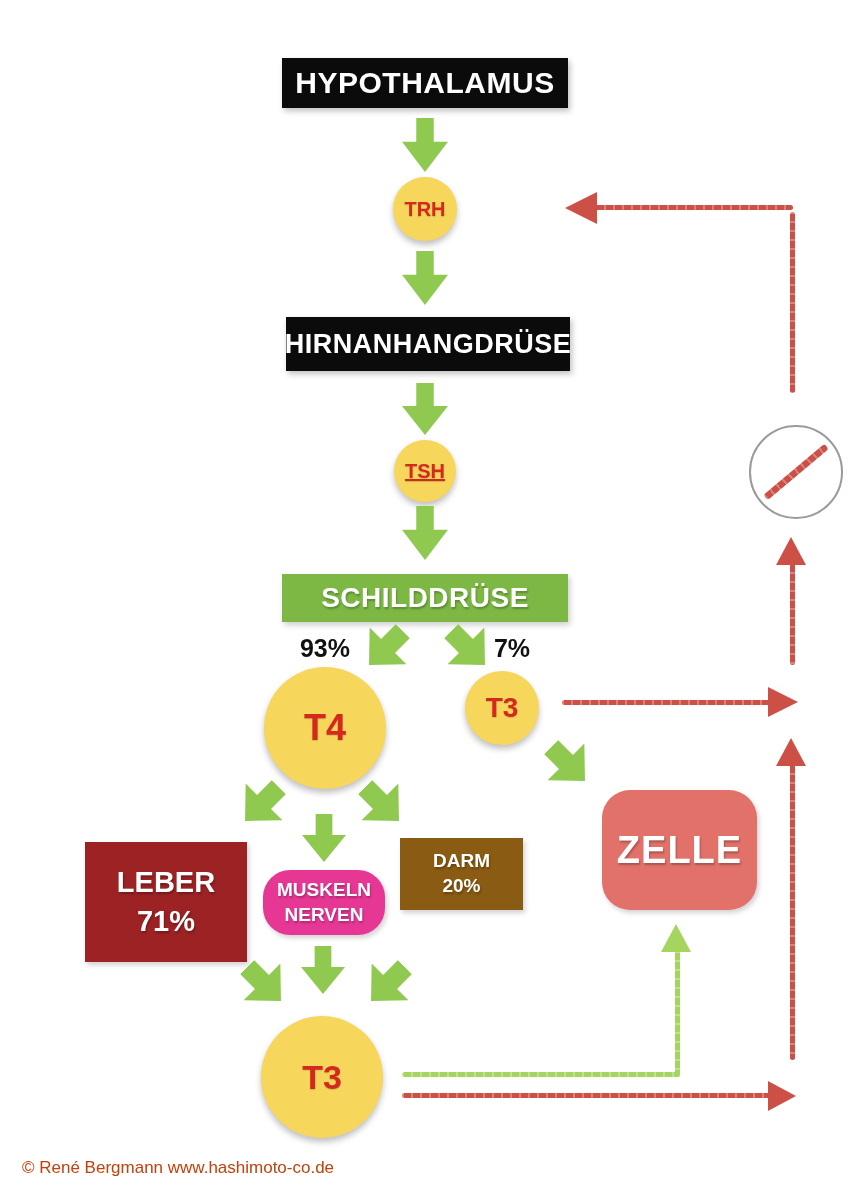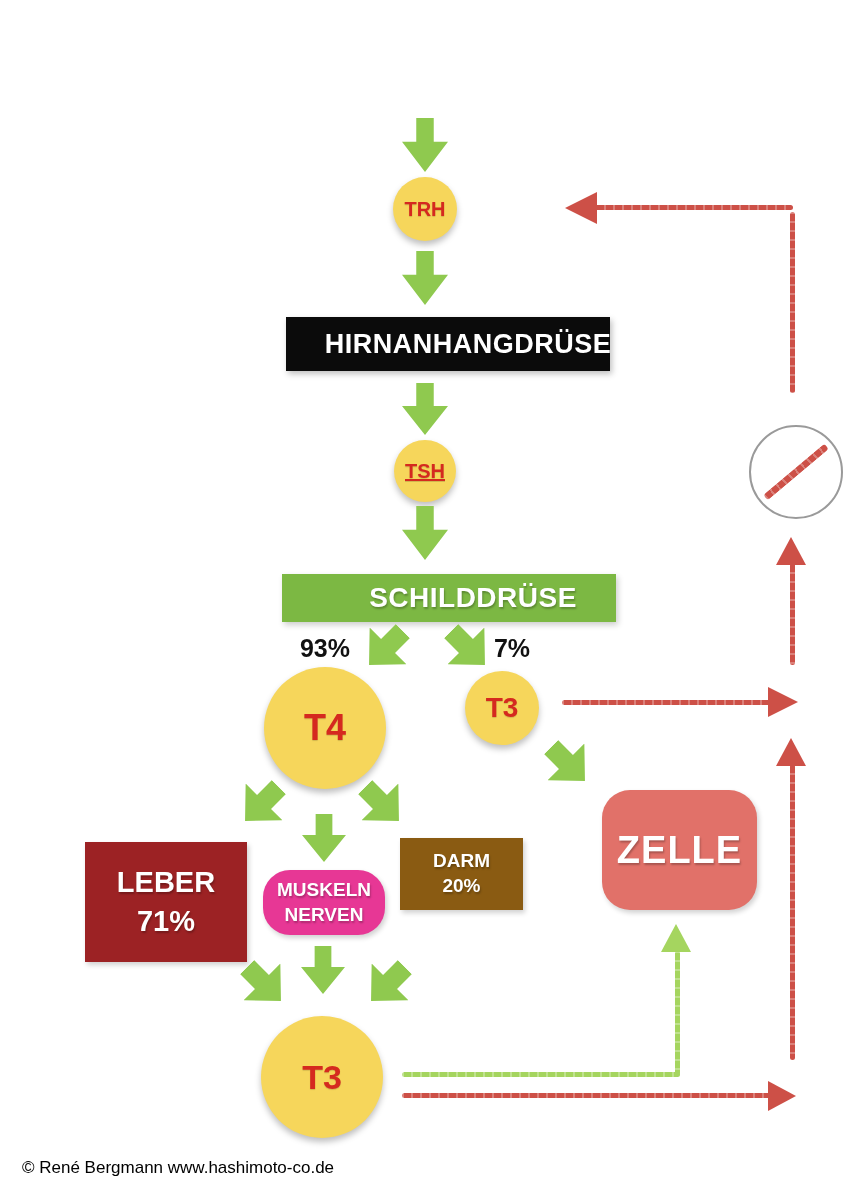--- a/index.html
+++ b/index.html
@@ -15,21 +15,20 @@
     display:flex;align-items:center;justify-content:center;
     box-shadow:2px 3px 6px rgba(0,0,0,0.25);
     letter-spacing:0.5px;
   }
   .green-box{
     background:#7cb843;color:#fff;font-weight:bold;text-align:center;
     display:flex;align-items:center;justify-content:center;
     box-shadow:2px 3px 6px rgba(0,0,0,0.2);
     text-shadow:1px 2px 2px rgba(0,0,0,0.25);
     letter-spacing:0.5px;
-    padding-left:48px;
   }
   .side-box{
     color:#fff;font-weight:bold;text-align:center;
     display:flex;flex-direction:column;align-items:center;justify-content:center;
     box-shadow:2px 3px 5px rgba(0,0,0,0.18);
     text-shadow:1px 2px 2px rgba(0,0,0,0.25);
   }
   .circle{
     background:#f6d65b;border-radius:50%;
     color:#d5291f;font-weight:bold;
@@ -59,37 +58,40 @@
   .block-circle{
     border:2px solid #9a9a9a;border-radius:50%;background:#fff;
   }
   .block-circle .slash{
     position:absolute;left:50%;top:50%;width:80px;height:7px;border-radius:4px;
     background:#cd5047;
     background-image:repeating-linear-gradient(to right, rgba(255,255,255,0.28) 0 2px, transparent 2px 8px);
     transform:translate(-50%,-50%) rotate(-40deg);
   }
   .pct{font-weight:bold;color:#111;font-size:25px;text-align:center;}
-  .copyright{color:#000000;font-size:17px;font-weight:normal;}
+  .copyright{color:#c2410c;font-size:17px;font-weight:normal;}
 </style>
 </head>
 <body>
 
 <div class="canvas">
 
+  <div class="abs black-box" style="left:282px;top:58px;width:286px;height:50px;font-size:30px;">
+    <span>HYPOTHALAMUS</span>
+  </div>
 
   <div class="abs barrow" style="left:402px;top:118px;width:46px;height:54px;"></div>
 
   <div class="abs circle" style="left:393px;top:177px;width:64px;height:64px;font-size:20px;">
     <span>TRH</span>
   </div>
 
   <div class="abs barrow" style="left:402px;top:251px;width:46px;height:54px;"></div>
 
-  <div class="abs black-box" style="left:286px;top:317px;width:284px;height:54px;font-size:27px;padding-left:40px;">
+  <div class="abs black-box" style="left:286px;top:317px;width:284px;height:54px;font-size:27px;">
     <span>HIRNANHANGDRÜSE</span>
   </div>
 
   <div class="abs barrow" style="left:402px;top:383px;width:46px;height:52px;"></div>
 
   <div class="abs circle" style="left:394px;top:440px;width:62px;height:62px;font-size:20px;text-decoration:underline;">
     <span>TSH</span>
   </div>
 
   <div class="abs barrow" style="left:402px;top:506px;width:46px;height:54px;"></div>

